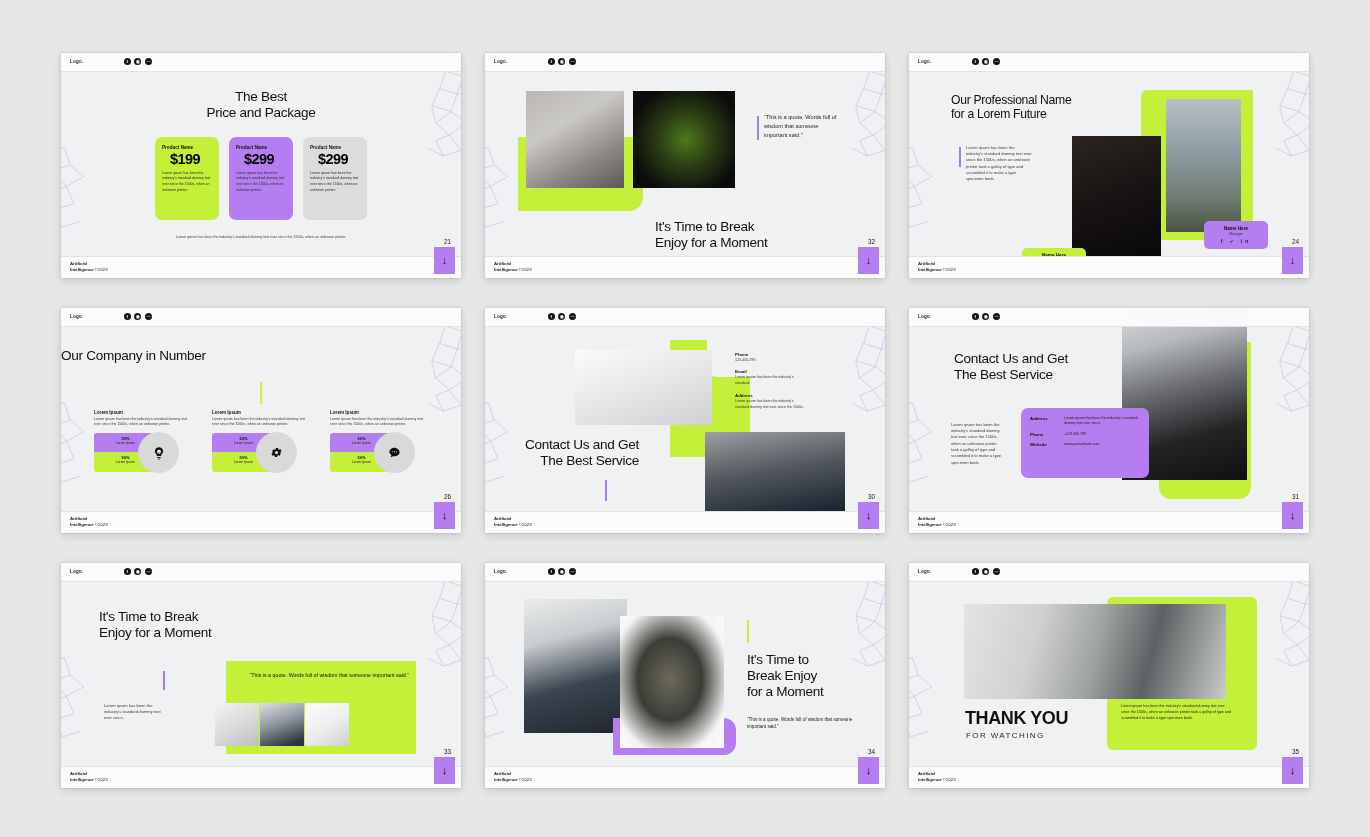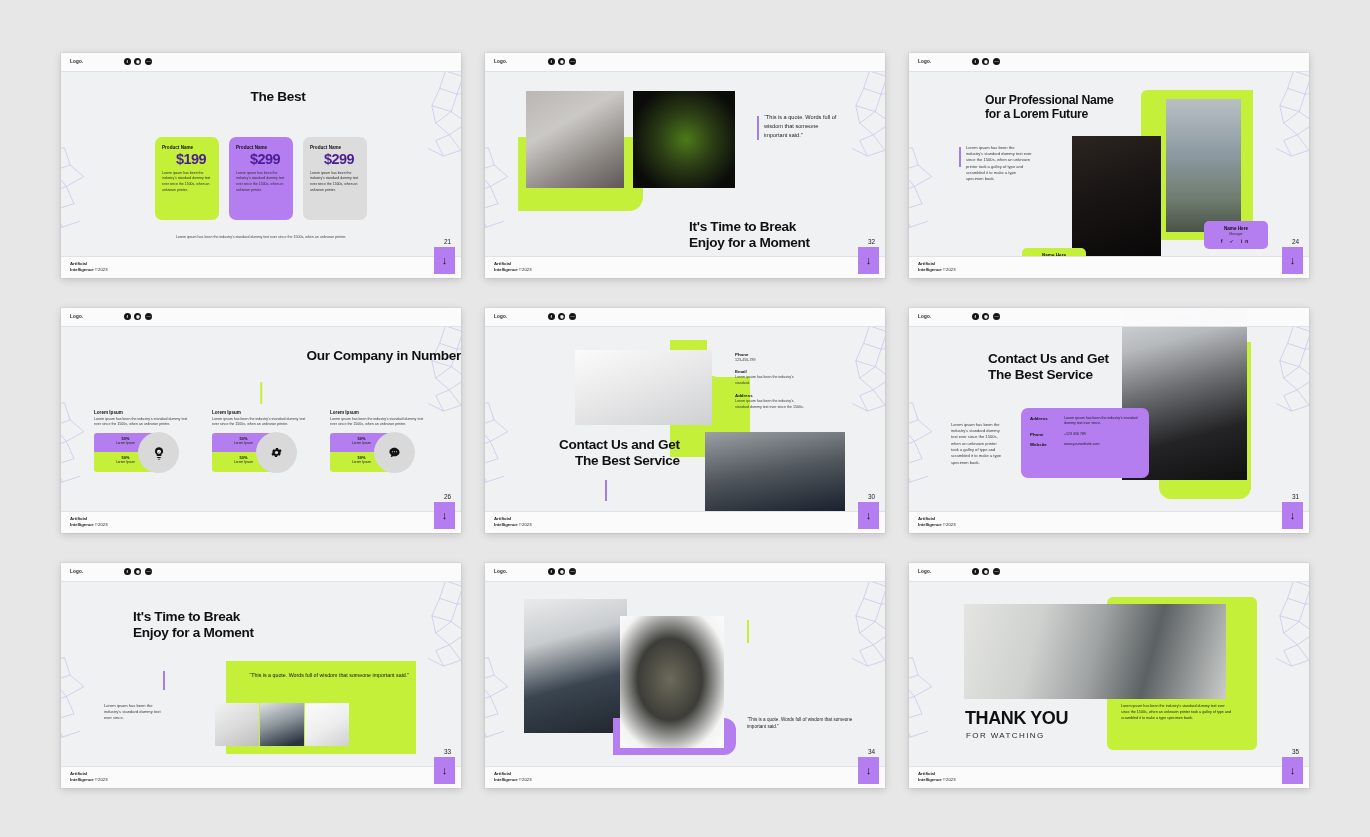--- a/index.html
+++ b/index.html
@@ -59,38 +59,37 @@
     width:21px; height:27px; background:#b57ef0;
     display:flex; align-items:center; justify-content:center;
     color:#101010; font-size:11px; line-height:1;
   }
   
   .poly{ position:absolute; opacity:.55; pointer-events:none; }
   .poly.tr{ right:-6px; top:14px; width:78px; height:92px; }
   .poly.bl{ left:-16px; top:92px; width:62px; height:104px; }
   
   .title{
-    font-size:13.6px; font-weight:700; color:#111; line-height:1.2;
+    font-size:13.6px; font-weight:400; color:#111; line-height:1.2;
     letter-spacing:-.3px;
-    margin-left:34px;
   }
   .title.sm{ font-size:12.2px; }
   .body-xs{ font-size:4.1px; color:#3a3a3a; line-height:1.55; }
   
   .s21 .title{ text-align:center; position:absolute; left:0; right:0; top:36px; }
   .cards{
     position:absolute; top:84px; left:0; right:0;
     display:flex; justify-content:center; gap:10px;
   }
   .pcard{
     width:64px; height:83px; border-radius:7px;
     padding:8px 7px 0 7px;
   }
   .pcard .pn{ font-size:4.6px; font-weight:700; color:#121212; }
-  .pcard .price{ font-size:14.5px; font-weight:700; color:#4c1d95; margin:1px 14px 4px; letter-spacing:-.6px;}
+  .pcard .price{ font-size:14.5px; font-weight:700; color:#000000; margin:1px 8px 4px; letter-spacing:-.6px;}
   .pcard .pdesc{ font-size:3.5px; color:#2d2d2d; line-height:1.7; }
   .green{ background:#c4f03a; }
   .purple{ background:#b57ef0; }
   .grey{ background:#dcdcdc; }
   .s21 .footnote{
     position:absolute; top:182px; left:0; right:0;
     text-align:center; font-size:3.6px; color:#444; line-height:1.6;
   }
   
   .ph{ background:#cfd0d2; background-size:cover; background-position:center; }
@@ -110,21 +109,21 @@
   .s24 .para .bar{ position:absolute; left:0; top:2px; width:1.6px; height:20px; background:#a87bea; }
   .namecard{
     border-radius:5px; text-align:center; padding:5px 4px;
   }
   .namecard .nm{ font-size:4.6px; font-weight:700; color:#101010; }
   .namecard .role{ font-size:3.4px; color:#333; margin-top:1px; }
   .namecard .socs{ margin-top:3px; font-size:4.6px; letter-spacing:3px; color:#101010; font-weight:700; }
   .s24 .ncG{ position:absolute; left:113px; top:195px; width:64px; }
   .s24 .ncP{ position:absolute; left:295px; top:168px; width:64px; }
   
-  .s26 .title{ position:absolute; left:0; right:0; top:40px; text-align:right; }
+  .s26 .title{ position:absolute; left:0; right:0; top:40px; text-align:left; }
   .s26 .vbar{ position:absolute; left:50%; top:74px; width:1.6px; height:22px; background:#c4f03a; transform:translateX(-50%); }
   .stats{ position:absolute; top:102px; left:33px; right:33px; display:flex; gap:20px; }
   .stat{ flex:1; position:relative; }
   .stat h4{ font-size:4.6px; font-weight:700; color:#111; margin-bottom:2px; }
   .stat p{ font-size:3.6px; color:#3a3a3a; line-height:1.6; }
   .donut{ position:relative; margin-top:5px; height:39px; }
   .donut .bars{ position:absolute; left:0; top:0; width:63px; }
   .donut .b1{ height:19px; background:#b57ef0; border-radius:3px 0 0 0; text-align:center; padding-top:3px; }
   .donut .b2{ height:20px; background:#c4f03a; border-radius:0 0 0 3px; text-align:center; padding-top:3px; }
   .donut .pct{ font-size:3.9px; font-weight:700; color:#111; display:block; }
@@ -200,20 +199,21 @@
       <span class="logo">Logo.</span>
       <span class="socials">
         <span class="soc">f</span>
         <span class="soc">◉</span>
         <span class="soc">➖</span>
       </span>
     </div>
 
     <div class="title">
       <div>The Best</div>
+      <div>Price and Package</div>
     </div>
 
     <div class="cards">
       <div class="pcard green">
         <div class="pn">Product Name</div>
         <div class="price">$199</div>
         <div class="pdesc">Lorem ipsum has been the industry's standard dummy text ever since the 1500s, when an unknown printer.</div>
       </div>
       <div class="pcard purple">
         <div class="pn">Product Name</div>
@@ -618,20 +618,25 @@
         <span class="soc">◉</span>
         <span class="soc">➖</span>
       </span>
     </div>
 
     <div class="img1 ph" style="background:linear-gradient(165deg,#e9ebec 0%,#c9ccce 30%,#3a4550 62%,#20262d 100%);"></div>
     <div class="pshape"></div>
     <div class="img2 ph" style="background:radial-gradient(ellipse at 48% 48%, #6c6a5a 0%, #3d3d38 42%, #f4f4f4 78%, #fdfdfd 100%);"></div>
 
     <div class="vbar"></div>
+    <div class="title">
+      <div>It's Time to</div>
+      <div>Break Enjoy</div>
+      <div>for a Moment</div>
+    </div>
     <div class="quote">“This is a quote. Words full of wisdom that someone important said.”</div>
 
     <div class="s-foot">
       <div class="foot-brand">
         <span>Artificial</span><br>
         <span>Intelligence</span> <span class="cr">©2023</span>
       </div>
     </div>
     <div class="pagenum">34</div>
     <div class="navbtn">↓</div>

